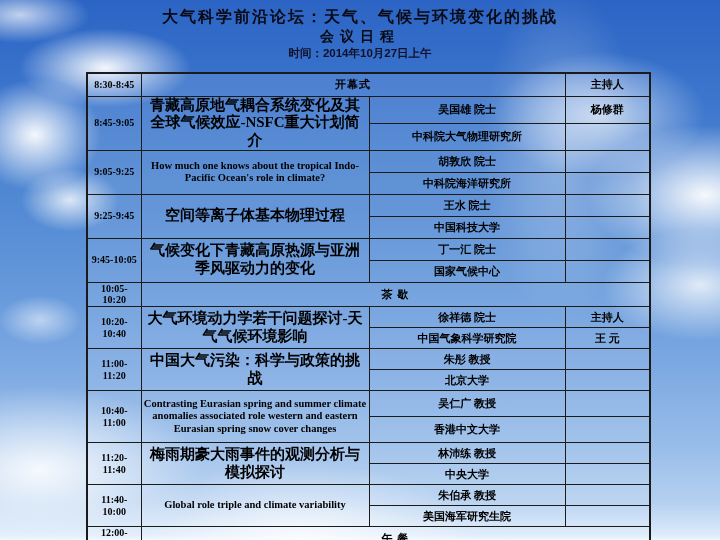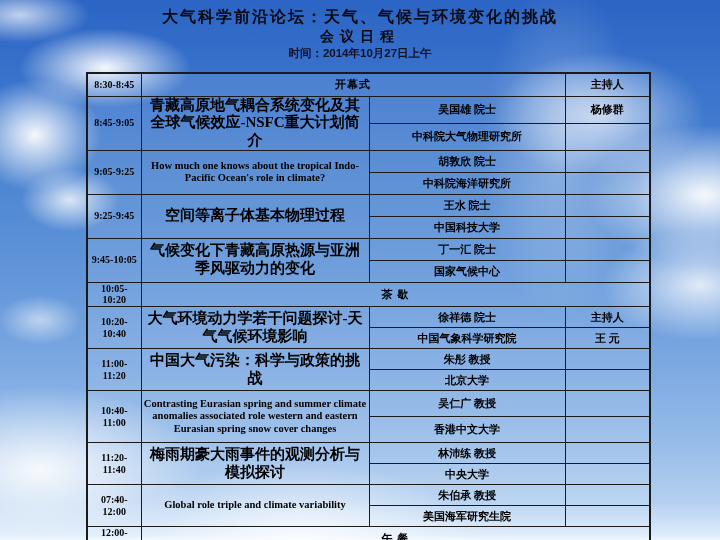--- a/index.html
+++ b/index.html
@@ -156,21 +156,21 @@
       <td class="c-title" rowspan="2">梅雨期豪大雨事件的观测分析与模拟探讨</td>
       <td>林沛练 教授</td>
       <td></td>
     </tr>
     <tr class="h21">
       <td>中央大学</td>
       <td></td>
     </tr>
 
     <tr class="h21">
-      <td class="c-time" rowspan="2">07:40-12:00</td>
+      <td class="c-time" rowspan="2">11:40-10:00</td>
       <td class="c-title en" rowspan="2">Global role triple and climate variability</td>
       <td>朱伯承 教授</td>
       <td></td>
     </tr>
     <tr class="h21">
       <td>美国海军研究生院</td>
       <td></td>
     </tr>
 
     <tr class="h21">

